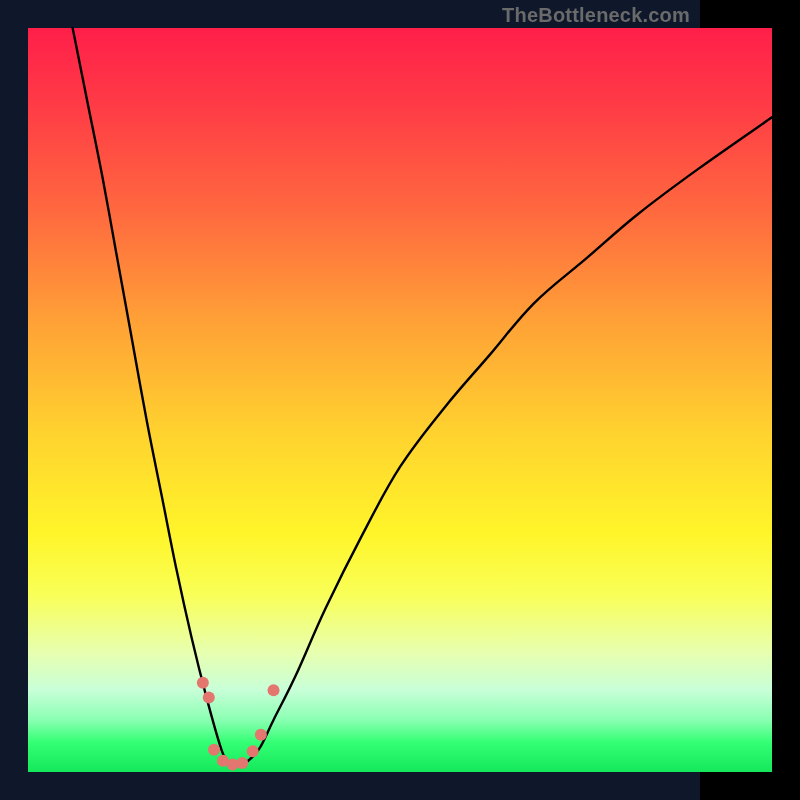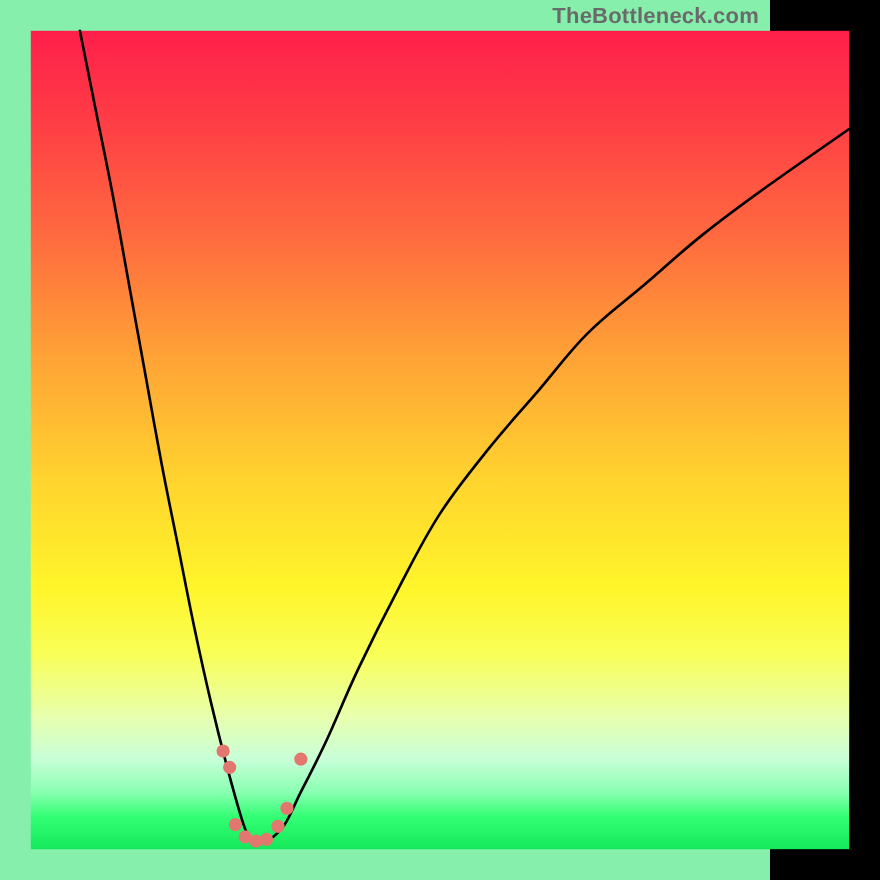--- a/index.html
+++ b/index.html
@@ -9,21 +9,21 @@
     height: 800px;
     background: #000;
     overflow: hidden;
   }
   .frame {
     position: absolute;
     left: 0;
     top: 0;
     width: 700px;
     height: 800px;
-    background: #86efac;
+    background: #0f172a;
   }
   .plot {
     position: absolute;
     left: 28px;
     top: 28px;
     width: 744px;
     height: 744px;
     background: linear-gradient(to bottom,
       #ff1f4a 0%,
       #ff3a46 10%,

